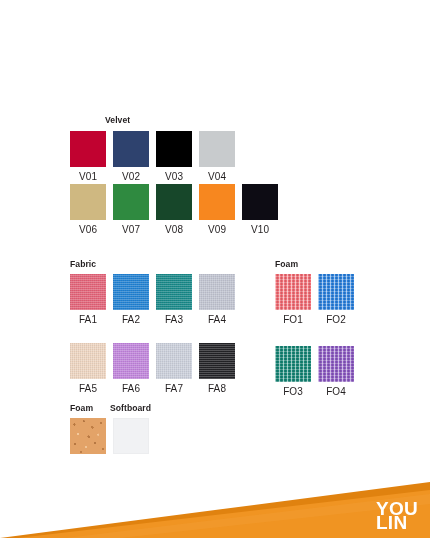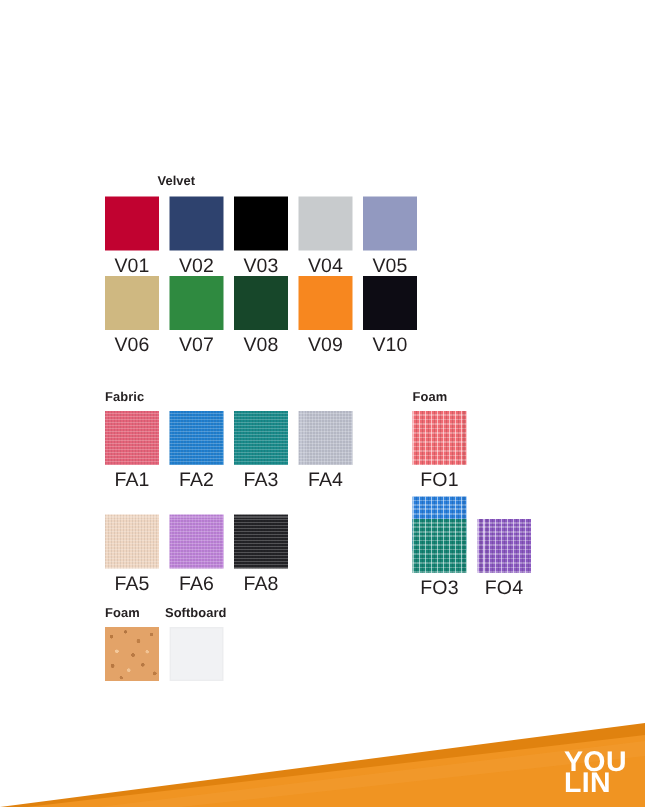--- a/index.html
+++ b/index.html
@@ -52,38 +52,38 @@
   
   .row {
     position: absolute;
     display: flex;
     gap: 7px;
   }
   .r-velvet-1 { left: 70px;  top: 131px; }
   .r-velvet-2 { left: 70px;  top: 184px; }
   .r-fabric-1 { left: 70px;  top: 274px; }
   .r-fabric-2 { left: 70px;  top: 331px; margin-top: 12px; }
-  .r-foam-1   { left: 275px; top: 274px; flex-direction: column; }
+  .r-foam-1   { left: 275px; top: 274px; }
   .r-foam-2   { left: 275px; top: 346px; }
   .r-cork     { left: 70px;  top: 418px; }
 
   .cell {
     width: 36px;
     display: flex;
     flex-direction: column;
     align-items: center;
   }
   .swatch {
     width: 36px;
     height: 36px;
     display: block;
   }
   .sw-label {
     margin-top: 5px;
-    font-size: 13px;
+    font-size: 10px;
     color: #231f20;
     text-align: center;
     letter-spacing: 0.1px;
     line-height: 9px;
   }
 
   
   .tex-weave {
     background-image:
       repeating-linear-gradient(0deg,  rgba(255,255,255,.22) 0 1px, rgba(0,0,0,0) 1px 2px),
@@ -154,24 +154,20 @@
       <span class="sw-label">V02</span>
     </div>
     <div class="cell">
       <span class="swatch" style="background-color: rgb(0, 0, 0);"></span>
       <span class="sw-label">V03</span>
     </div>
     <div class="cell">
       <span class="swatch" style="background-color: rgb(200, 203, 205);"></span>
       <span class="sw-label">V04</span>
     </div>
-    <div class="cell">
-      <span class="swatch" style="background-color: rgb(146, 153, 192);"></span>
-      <span class="sw-label">V05</span>
-    </div>
   </div>
 
   <div class="row r-velvet-2">
     <div class="cell">
       <span class="swatch" style="background-color: rgb(207, 184, 129);"></span>
       <span class="sw-label">V06</span>
     </div>
     <div class="cell">
       <span class="swatch" style="background-color: rgb(47, 138, 64);"></span>
       <span class="sw-label">V07</span>
@@ -212,20 +208,24 @@
   </div>
 
   <div class="row r-fabric-2">
     <div class="cell">
       <span class="swatch tex-weave" style="background-color: rgb(239, 214, 194);"></span>
       <span class="sw-label">FA5</span>
     </div>
     <div class="cell">
       <span class="swatch tex-weave" style="background-color: rgb(194, 134, 221);"></span>
       <span class="sw-label">FA6</span>
+    </div>
+    <div class="cell">
+      <span class="swatch tex-weave" style="background-color: rgb(204, 209, 220);"></span>
+      <span class="sw-label">FA7</span>
     </div>
     <div class="cell">
       <span class="swatch tex-weave" style="background-color: rgb(35, 35, 39);"></span>
       <span class="sw-label">FA8</span>
     </div>
   </div>
 
   <div class="section-head sec-foam">Foam</div>
 
   <div class="row r-foam-1">

